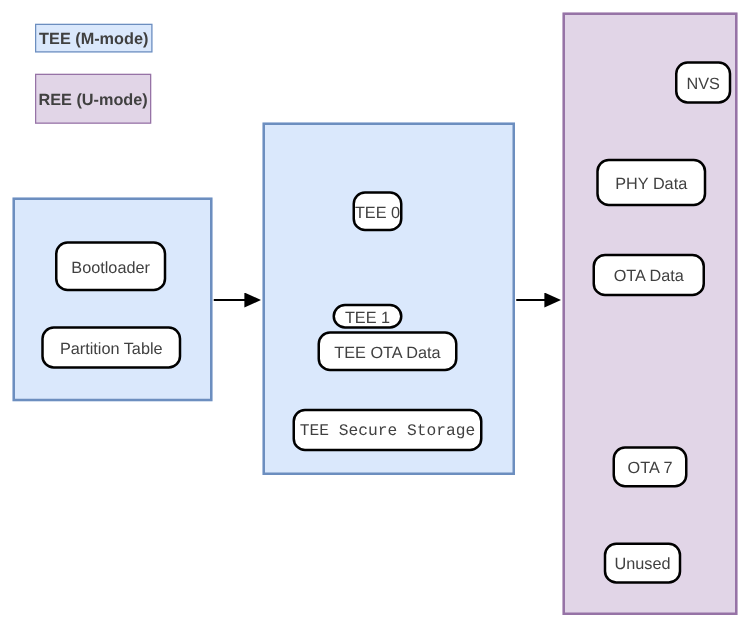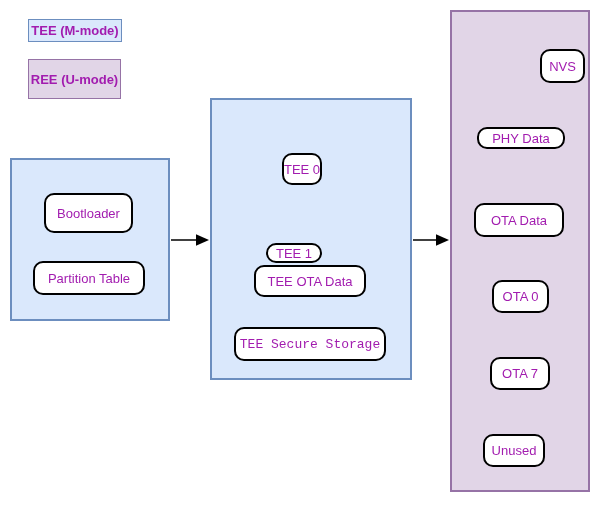--- a/index.html
+++ b/index.html
@@ -6,21 +6,21 @@
     margin: 0;
     padding: 0;
     background: #ffffff;
   }
   #canvas {
     position: relative;
     width: 602px;
     height: 512px;
     background: #ffffff;
     font-family: "Liberation Sans", sans-serif;
-    color: #a21caf;
+    color: #404040;
     overflow: hidden;
   }
   .legend-box {
     position: absolute;
     box-sizing: border-box;
     display: flex;
     align-items: center;
     justify-content: center;
     font-size: 13px;
     font-weight: bold;
@@ -70,21 +70,21 @@
   
   #node-bootloader      { left: 44px;  top: 193px; width: 89px;  height: 40px; }
   #node-partition-table { left: 33px;  top: 261px; width: 112px; height: 34px; }
   
   #node-tee0            { left: 282px; top: 133px; width: 40px;  height: 32px; margin-top: 20px; }
   #node-tee1            { left: 266px; top: 199px; width: 56px;  height: 20px; margin-top: 44px; }
   #node-tee-ota-data    { left: 254px; top: 265px; width: 112px; height: 32px; }
   #node-tee-secure      { left: 234px; top: 327px; width: 152px; height: 34px; font-family: Liberation Mono, monospace; }
   
   #node-nvs             { left: 500px; top: 49px;  width: 45px;  height: 34px; margin-left: 40px; }
-  #node-phy-data        { left: 477px; top: 127px; width: 88px;  height: 22px; }
+  #node-phy-data        { left: 477px; top: 127px; width: 88px;  height: 38px; }
   #node-ota-data        { left: 474px; top: 203px; width: 90px;  height: 34px; }
   #node-ota0            { left: 492px; top: 280px; width: 57px;  height: 33px; }
   #node-ota1            { left: 490px; top: 357px; width: 60px;  height: 33px; }
   #node-unused          { left: 483px; top: 434px; width: 62px;  height: 33px; }
   #arrows {
     position: absolute;
     left: 0; top: 0;
     width: 602px; height: 512px;
     pointer-events: none;
   }
@@ -104,21 +104,20 @@
   <div id="col-middle" class="container"></div>
   <div id="node-tee0" class="node">TEE 0</div>
   <div id="node-tee1" class="node">TEE 1</div>
   <div id="node-tee-ota-data" class="node">TEE OTA Data</div>
   <div id="node-tee-secure" class="node">TEE Secure Storage</div>
 
   <div id="col-right" class="container"></div>
   <div id="node-nvs" class="node">NVS</div>
   <div id="node-phy-data" class="node">PHY Data</div>
   <div id="node-ota-data" class="node">OTA Data</div>
-  <div id="node-ota0" class="node">OTA 0</div>
   <div id="node-ota1" class="node">OTA 7</div>
   <div id="node-unused" class="node">Unused</div>
 
   <svg id="arrows" viewBox="0 0 602 512" xmlns="http://www.w3.org/2000/svg">
     <defs>
       <marker id="arrowhead" markerWidth="9" markerHeight="8" refX="7" refY="4" orient="auto">
         <path d="M0,0 L9,4 L0,8 z" fill="#000000"></path>
       </marker>
     </defs>
     <line x1="171" y1="240" x2="206" y2="240" stroke="#000000" stroke-width="1.5" marker-end="url(#arrowhead)"></line>

